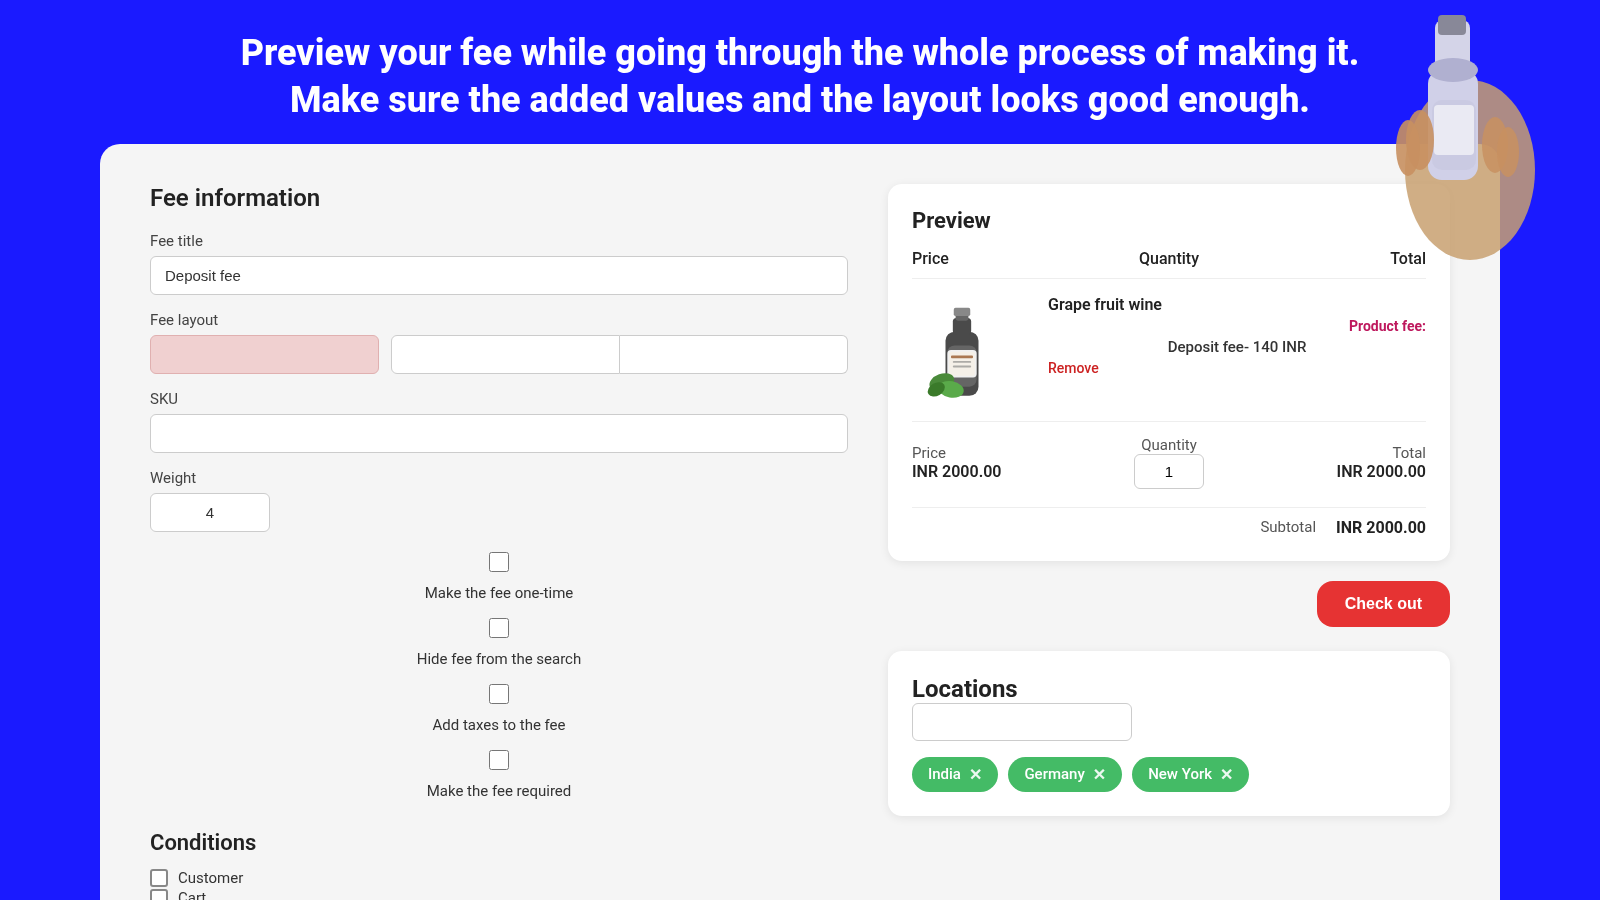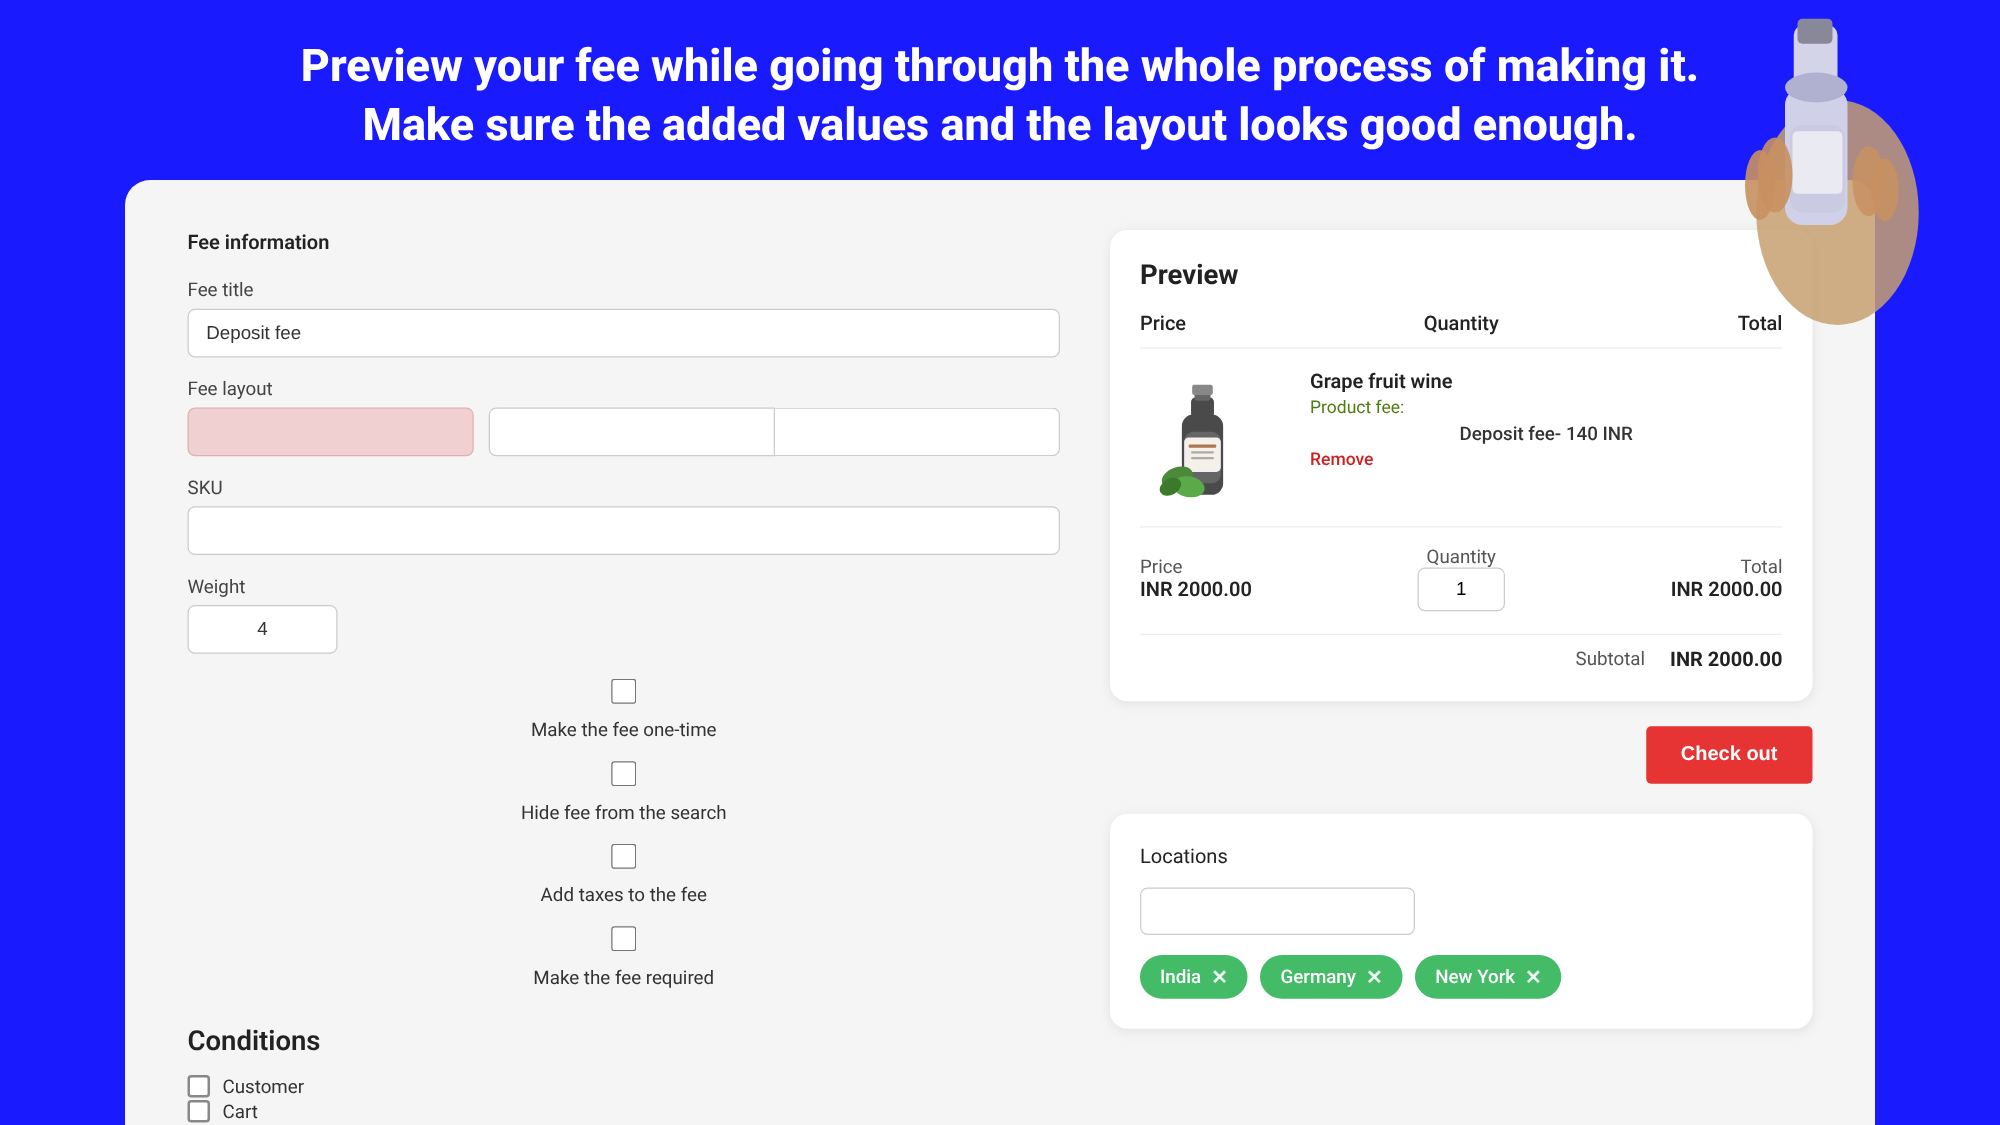--- a/index.html
+++ b/index.html
@@ -33,21 +33,21 @@
 
     .left-panel {
       flex: 0 0 520px;
     }
 
     .right-panel {
       flex: 1;
     }
 
     .section-title {
-      font-size: 16px;
+      font-size: 24px;
       font-weight: 600;
       color: #222;
       margin-bottom: 20px;
     }
 
     .field-label {
       font-size: 15px;
       color: #444;
       margin-bottom: 6px;
       margin-top: 16px;
@@ -239,22 +239,23 @@
     }
 
     .product-name {
       font-size: 16px;
       font-weight: 600;
       color: #222;
     }
 
     .product-fee-label {
       font-size: 14px;
-      color: #4d7c0f;
-      font-weight: 400;
+      color: #be185d;
+      font-weight: 700;
+      text-align: right;
     }
 
     .product-deposit {
       font-size: 15px;
       color: #333;
       font-weight: 500;
       text-align: center;
     }
 
     .remove-link {
@@ -326,39 +327,38 @@
       padding: 14px 28px;
       font-size: 16px;
       font-weight: 600;
       cursor: pointer;
     }
 
     .btn-checkout {
       background: #e63333;
       color: white;
       border: none;
-      border-radius: 4px;
+      border-radius: 16px;
       padding: 14px 28px;
       font-size: 16px;
       font-weight: 600;
       cursor: pointer;
     }
 
     .locations-section {
       background: white;
       border-radius: 14px;
       padding: 24px;
       box-shadow: 0 2px 10px rgba(0,0,0,0.08);
     }
 
     .locations-title {
-      font-size: 16px;
-      font-weight: 400;
-      color: #222;
-      margin-bottom: 16px;
+      font-size: 24px;
+      font-weight: 700;
+      color: #222;
     }
 
     .locations-input {
       width: 220px;
       border: 1.5px solid #ccc;
       border-radius: 6px;
       padding: 10px 14px;
       font-size: 14px;
       color: #333;
       background: white;

